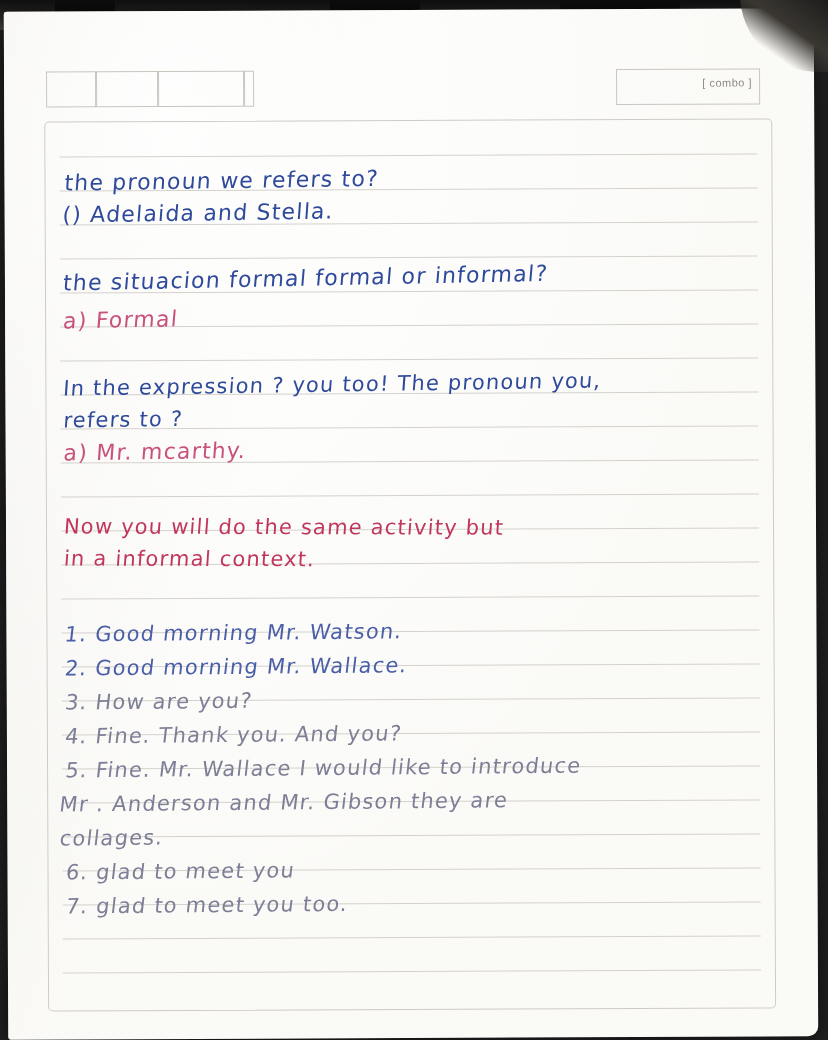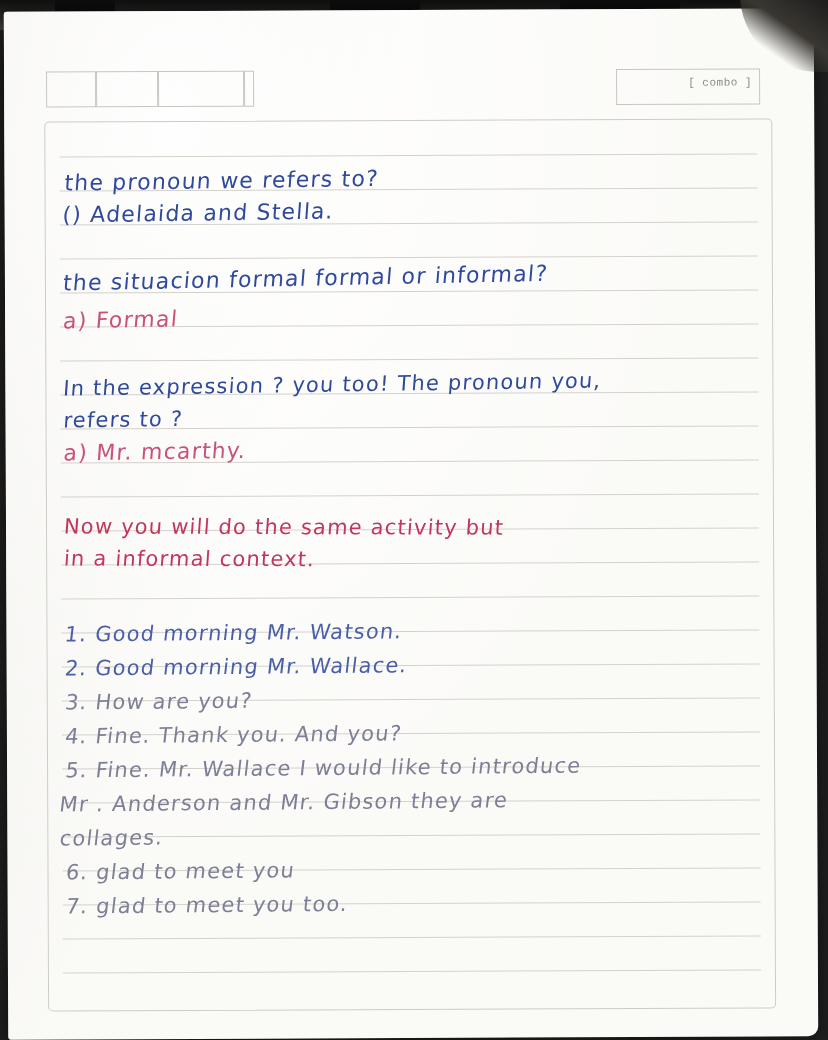--- a/index.html
+++ b/index.html
@@ -79,21 +79,21 @@
     top: 0; height: 36px;
     border: 1px solid #c9c6c0;
     box-sizing: border-box;
   }
   .header-label {
     position: absolute;
     right: 8px; top: 8px;
     font-size: 11px;
     color: #8d8a84;
     letter-spacing: .5px;
-    font-family: Liberation Mono, monospace;
+    font-family: Liberation Sans, sans-serif;
     text-align: right;
   }
 
   
   .body-frame {
     position: absolute;
     left: 40px; top: 110px;
     width: 728px; height: 890px;
     border: 1px solid #cfccc6;
     border-radius: 5px;

